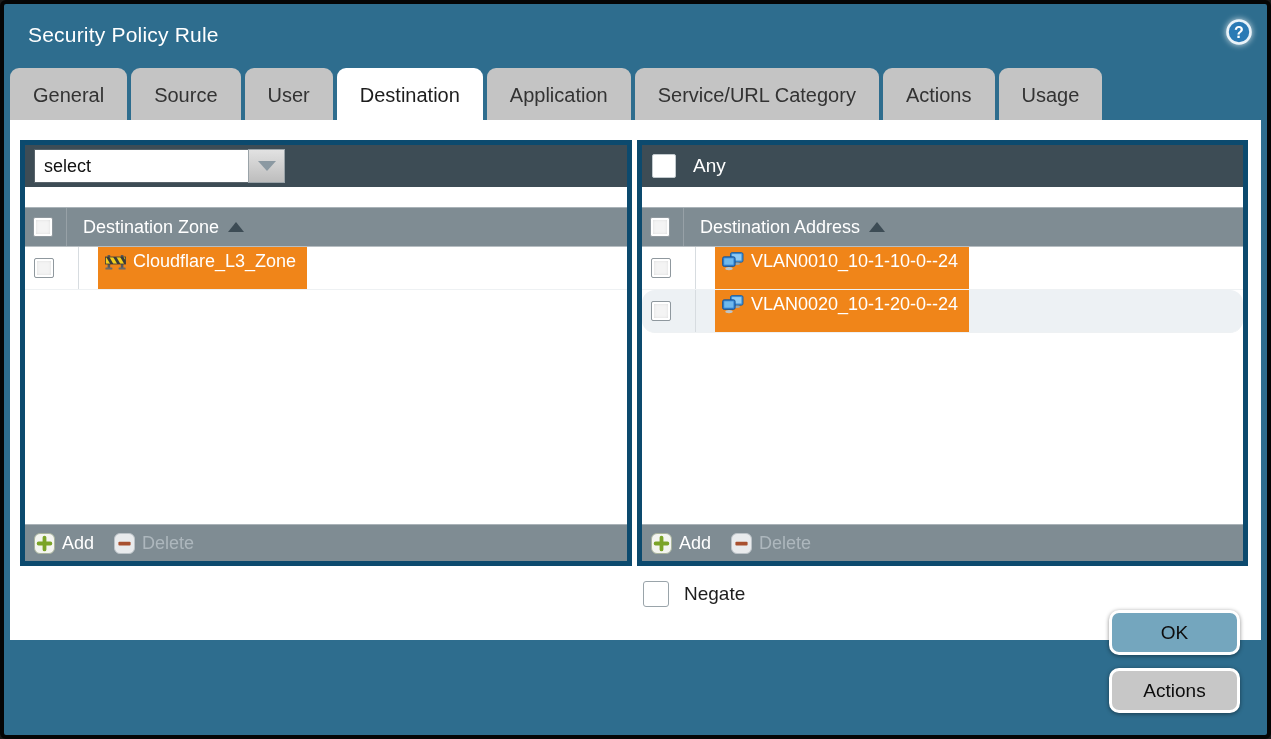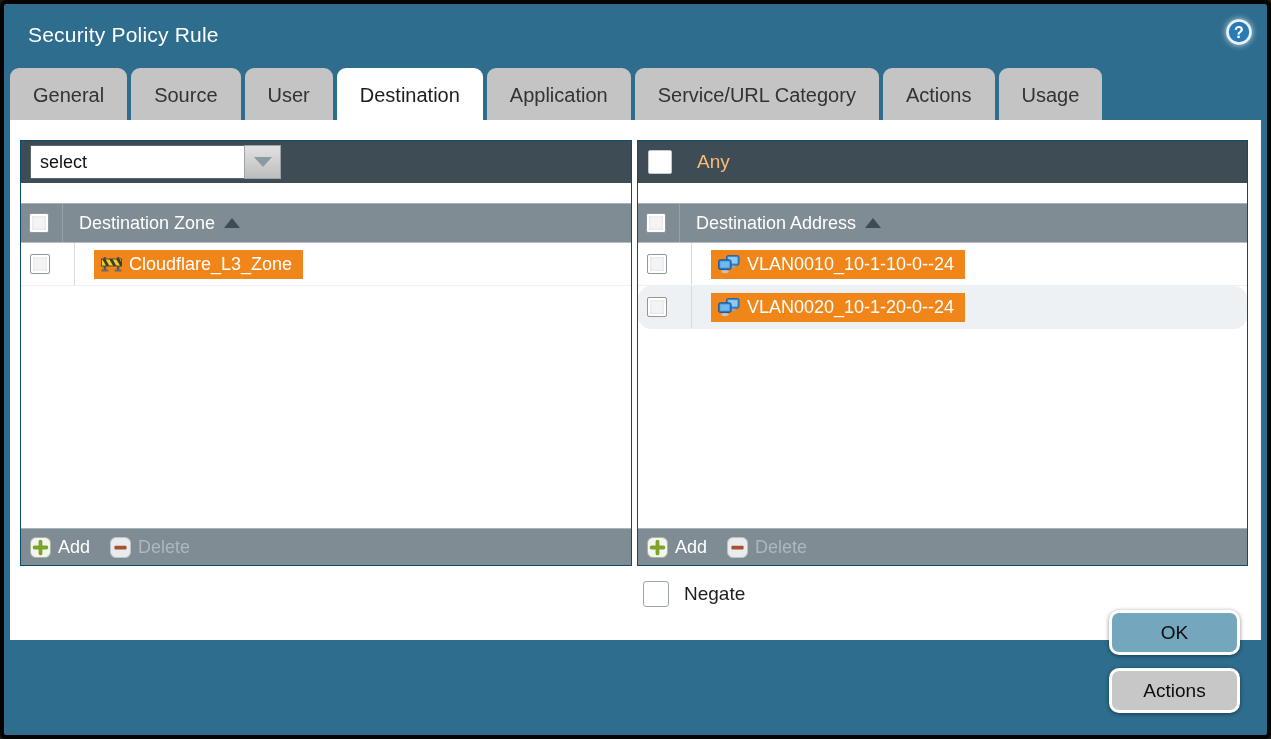--- a/index.html
+++ b/index.html
@@ -31,21 +31,21 @@
     background: var(--tab-inactive, #c4c4c4);
     color:#333; font-size:20px;
     border-radius:9px 9px 0 0; cursor:pointer; white-space:nowrap;
   }
   .tab.active { background:#fff; color:#1d1d1d; }
   
   .content { position:absolute; left:6px; top:116px; right:6px; bottom:95px; background:#fff; }
   .panel {
     position:absolute; top:20px; height:426px;
     display:flex; flex-direction:column;
-    border:1px solid #0c4a6e; background:#fff;
+    border:5px solid #0c4a6e; background:#fff;
   }
   .panel.zone { left:10px; width:612px; }
   .panel.address { left:627px; width:611px; }
   .panel-topbar {
     height:42px; flex:none;
     background: var(--panel-header, #3d4c55);
     display:flex; align-items:center;
   }
   
   .combo { display:flex; height:34px; margin-left:9px; }
@@ -60,42 +60,42 @@
   .caret-down { width:0; height:0; border-left:9px solid transparent; border-right:9px solid transparent; border-top:10px solid #8b99a2; }
   
   .checkbox {
     display:inline-block; width:20px; height:20px; flex:none;
     background:#f4f4f4; border:1px solid #8f989e; border-radius:2px;
     box-shadow: inset 0 0 0 2px #fff, inset 0 0 4px rgba(0,0,0,.25);
     cursor:pointer;
   }
   .checkbox.big { width:24px; height:24px; background:#fff; box-shadow:none; border:1px solid #c2cace; border-radius:2px; }
   .checkbox.negate-box { width:26px; height:26px; background:#fff; box-shadow:none; border:1px solid #9aa4aa; border-radius:3px; }
-  .any-label { color:#fdba74; font-size:19px; margin-left:25px; }
+  .any-label { color:#ffffff; font-size:19px; margin-left:17px; }
   .panel-topbar .checkbox.big { margin-left:10px; }
   
   .col-header {
     height:40px; flex:none; background: var(--column-header, #7f8c93);
     border-top:1px solid #aab3b8; border-bottom:1px solid #b7bec2;
     display:flex; align-items:center;margin-top:20px;
   }
   .col-header .checkbox { margin-left:8px; }
   .col-sep { width:1px; align-self:stretch; background:#97a1a7; margin-left:13px; }
   .col-label { color:#fff; font-size:18px; margin-left:16px; }
   .sort-asc { width:0; height:0; border-left:8px solid transparent; border-right:8px solid transparent; border-bottom:10px solid #3d4c55; margin-left:9px; cursor:pointer; }
   
   .rows { flex:1; background:#fff; overflow:hidden; }
   .row { height:43px; display:flex; align-items:center; border-bottom:1px solid #eef1f3; }
   .row.alt { background:#edf1f4;border-radius:13px; }
   .row-check { width:54px; flex:none; align-self:stretch; display:flex; align-items:center; border-right:1px solid #d7dce0; }
   .row-check .checkbox { margin-left:9px; }
   .chip {
     margin-left:19px; display:inline-flex; align-items:center; gap:7px;
     background: var(--highlight, #f08519); color:#fff;
-    font-size:18px; padding:4px 11px 4px 7px; cursor:pointer; white-space:nowrap;
+    font-size:18px; padding:4px 11px 17px 7px; cursor:pointer; white-space:nowrap;
   }
   
   .panel-footer {
     height:37px; flex:none; background: var(--column-header, #7f8c93);
     border-top:1px solid #aab3b8; display:flex; align-items:center; padding-left:9px; gap:20px;
   }
   .footer-btn { display:inline-flex; align-items:center; gap:7px; color:#fff; font-size:18px; cursor:pointer; }
   .footer-btn.disabled { color:#adb7bd; cursor:default; }
   
   .negate-row { position:absolute; left:633px; top:461px; display:flex; align-items:center; gap:15px; }

